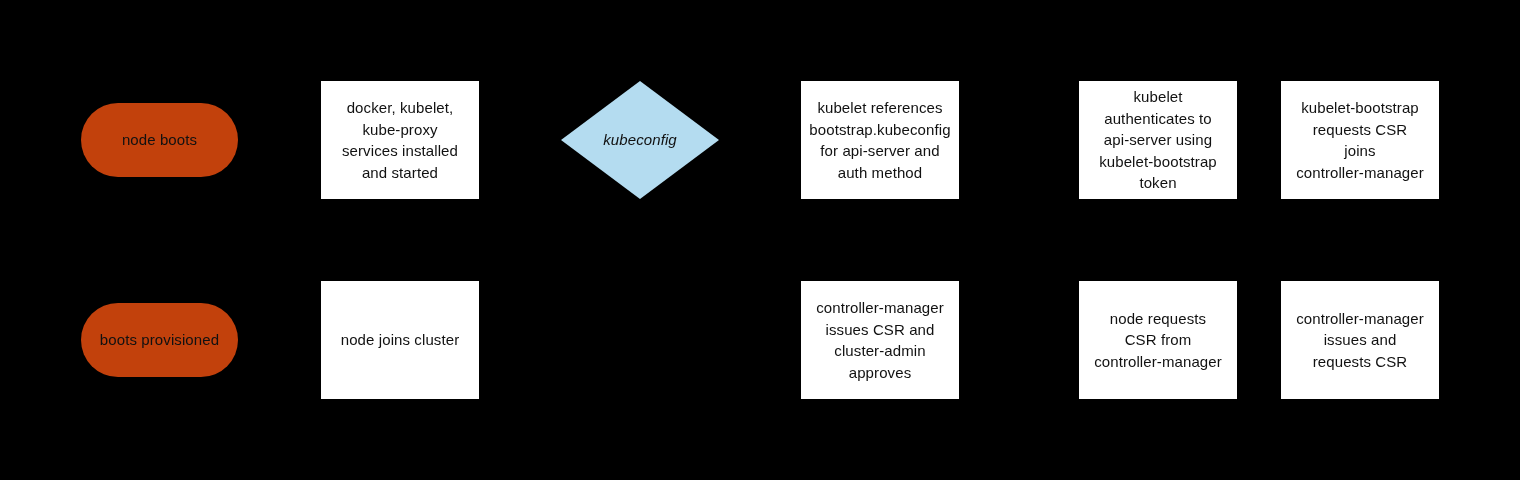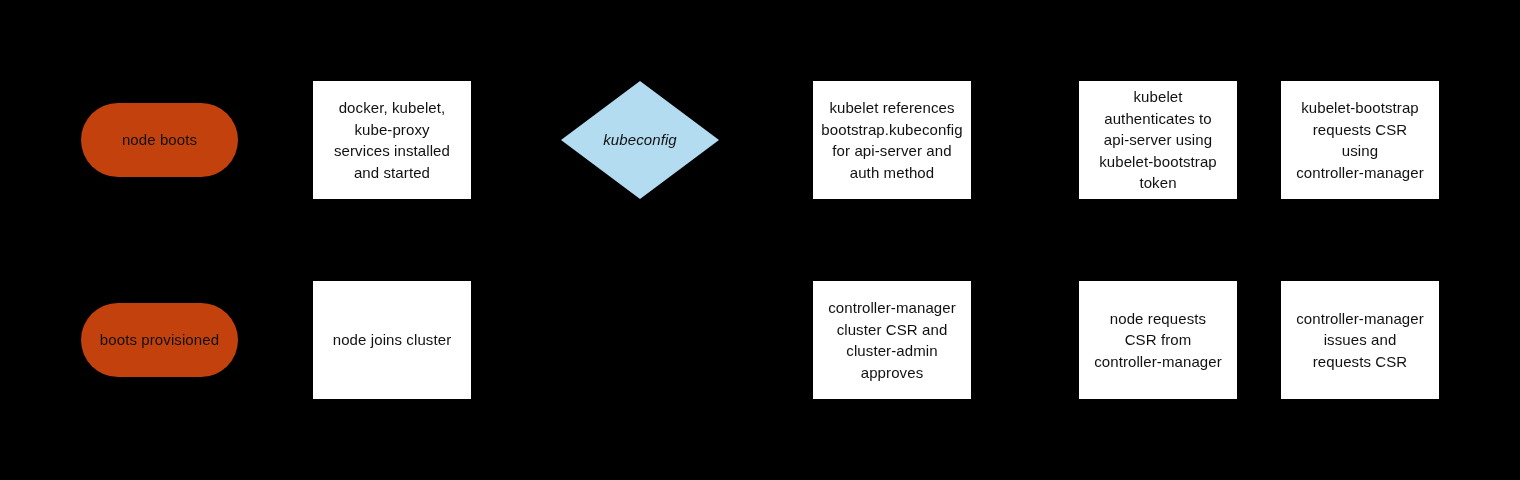--- a/index.html
+++ b/index.html
@@ -77,23 +77,23 @@
   .overflow .label {
     white-space: nowrap;
   }
 
   .r1 { top: 81px; }
   .r2 { top: 281px; }
   .pill.r1 { top: 103px; }
   .pill.r2 { top: 303px; }
 
   .c0 { left: 81px; }
-  .c1 { left: 313px; }
+  .c1 { left: 321px; }
   .c2 { left: 561px; }
-  .c3 { left: 801px; margin-left: 12px; }
+  .c3 { left: 801px; }
   .c4 { left: 1041px; margin-left: 38px; }
   .c5 { left: 1281px; }
 </style>
 </head>
 <body>
 
 <div id="canvas">
 
   <div class="node pill r1 c0">
     <div class="label">
@@ -133,42 +133,42 @@
       <span>api-server using</span><br>
       <span>kubelet-bootstrap</span><br>
       <span>token</span>
     </div>
   </div>
 
   <div class="node box r1 c5">
     <div class="label">
       <span>kubelet-bootstrap</span><br>
       <span>requests CSR</span><br>
-      <span>using</span><br>
+      <span>joins</span><br>
       <span>controller-manager</span>
     </div>
   </div>
 
   <div class="node pill r2 c0">
     <div class="label">
       <span>boots provisioned</span>
     </div>
   </div>
 
   <div class="node box r2 c1">
     <div class="label">
       <span>node joins cluster</span>
     </div>
   </div>
 
 
   <div class="node box r2 c3">
     <div class="label">
       <span>controller-manager</span><br>
-      <span>cluster CSR and</span><br>
+      <span>issues CSR and</span><br>
       <span>cluster-admin</span><br>
       <span>approves</span>
     </div>
   </div>
 
   <div class="node box r2 c4">
     <div class="label">
       <span>node requests</span><br>
       <span>CSR from</span><br>
       <span>controller-manager</span>

